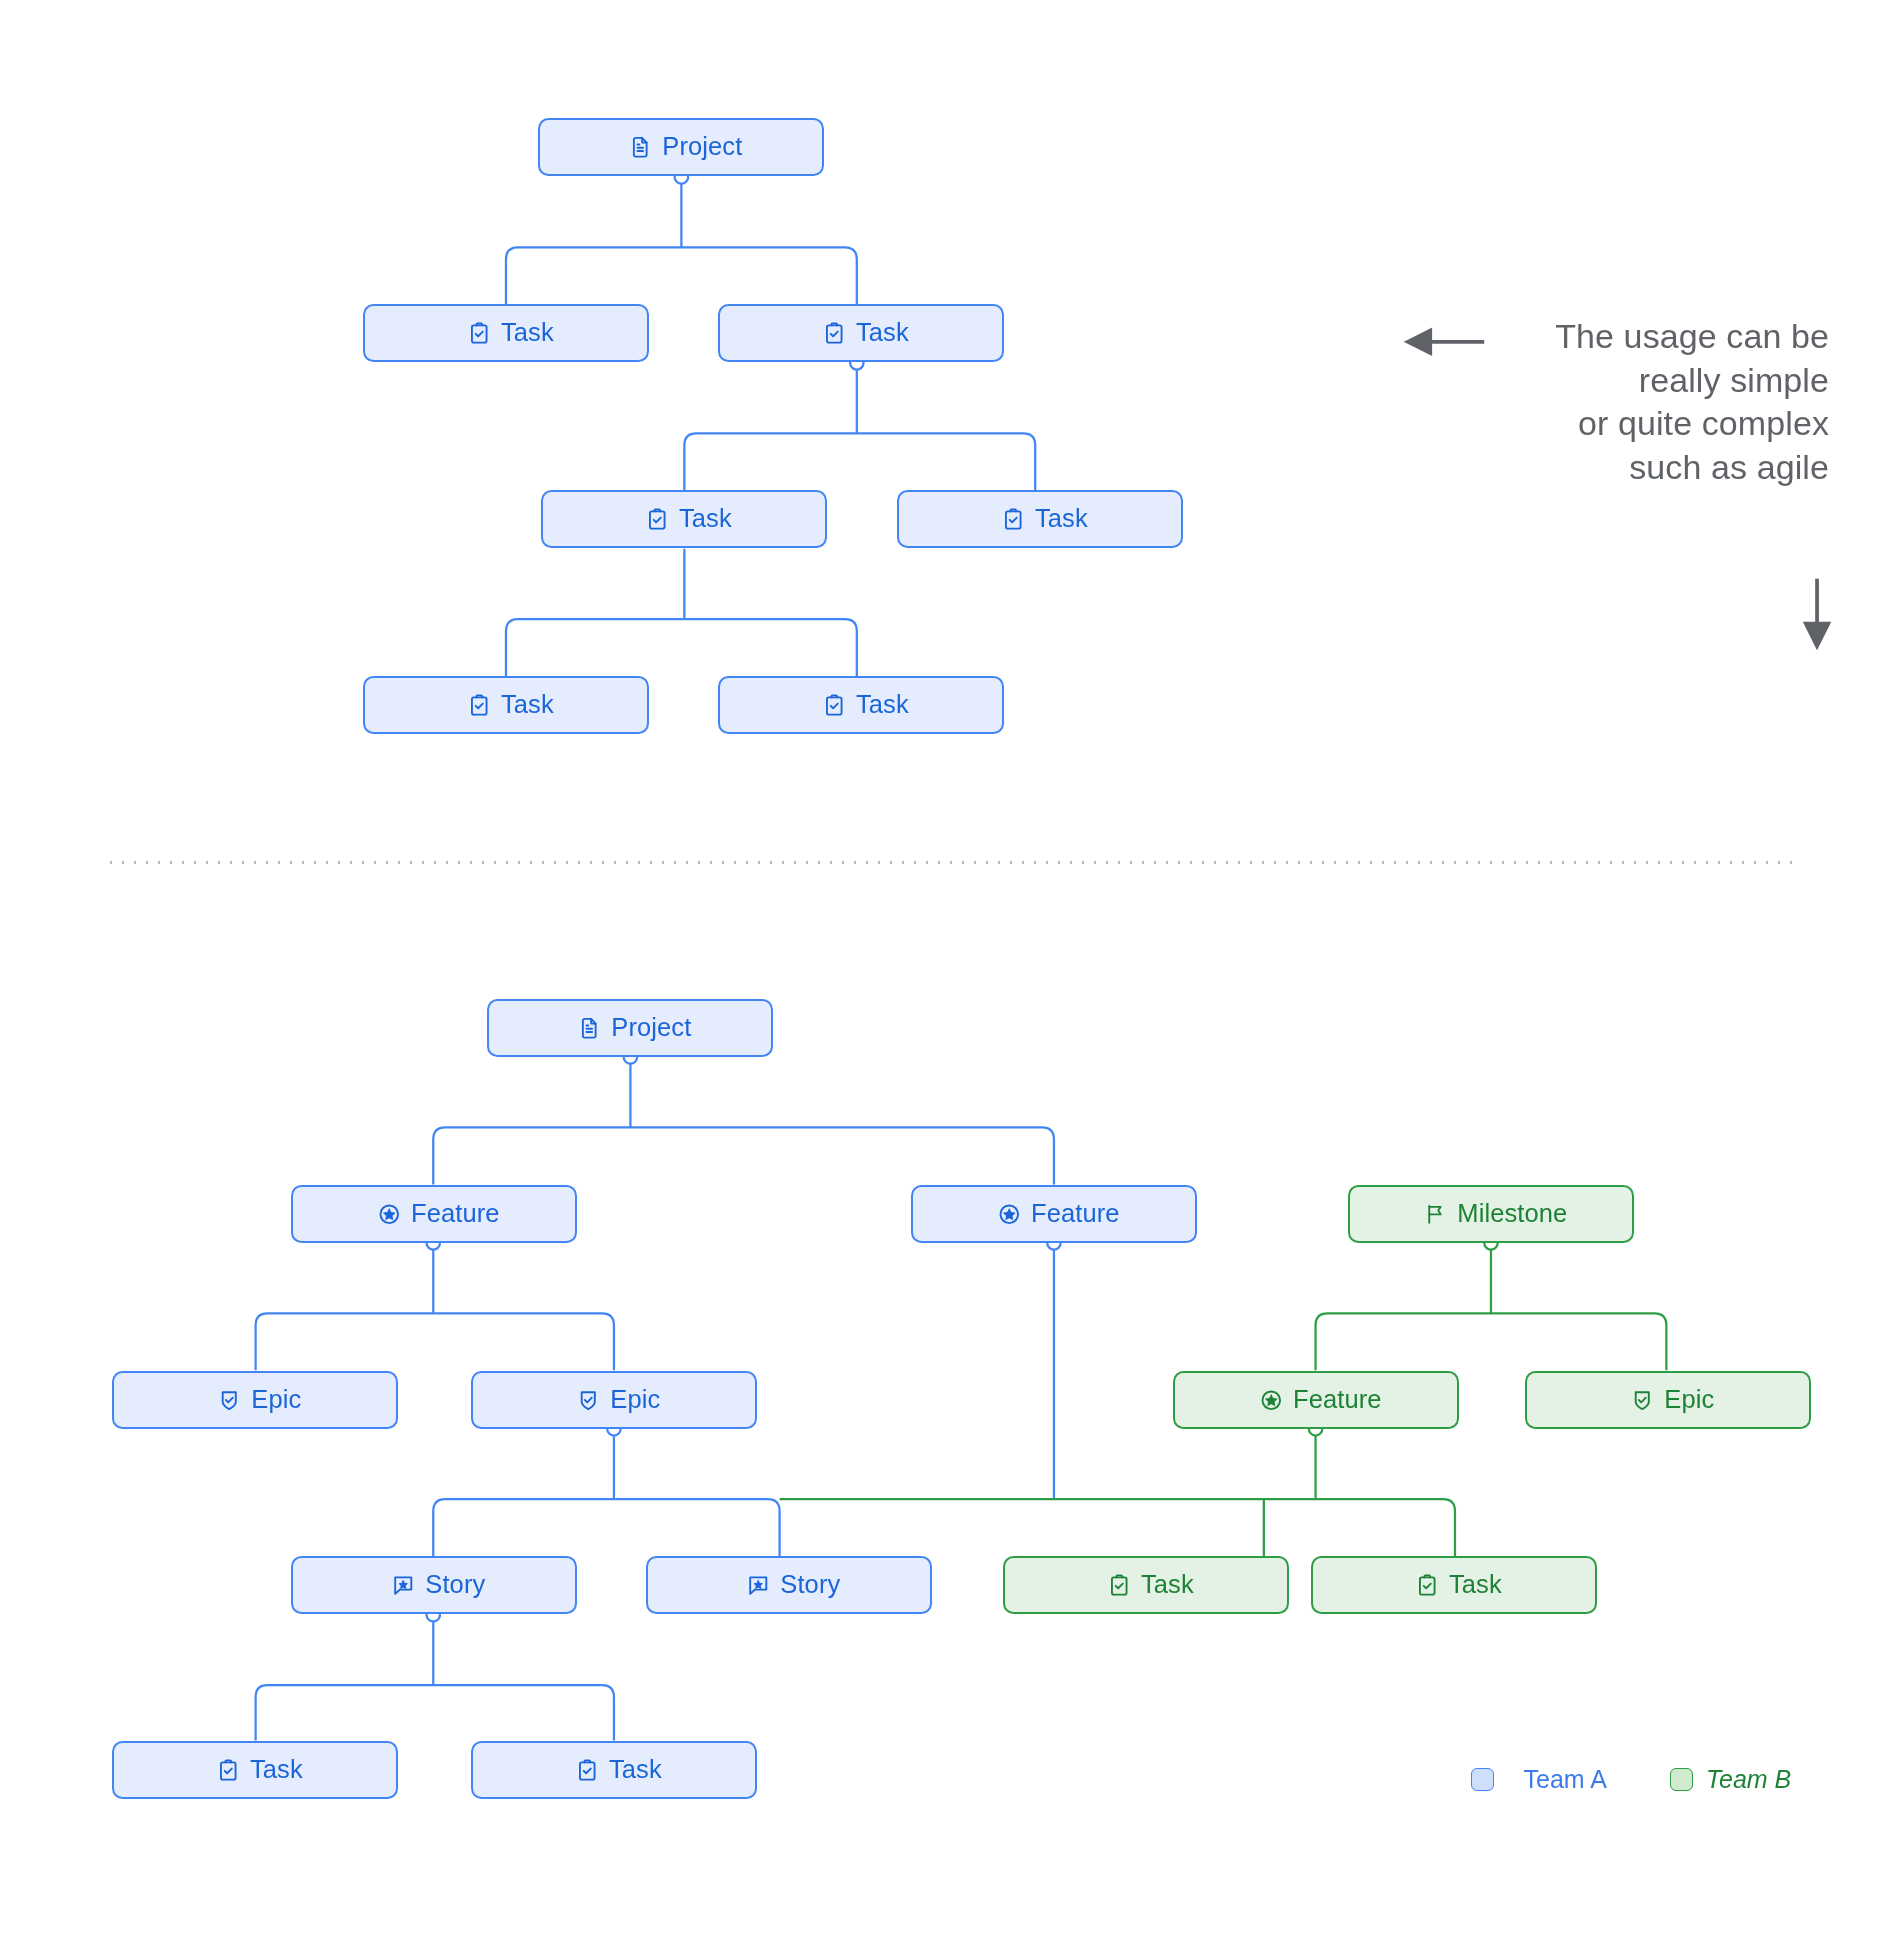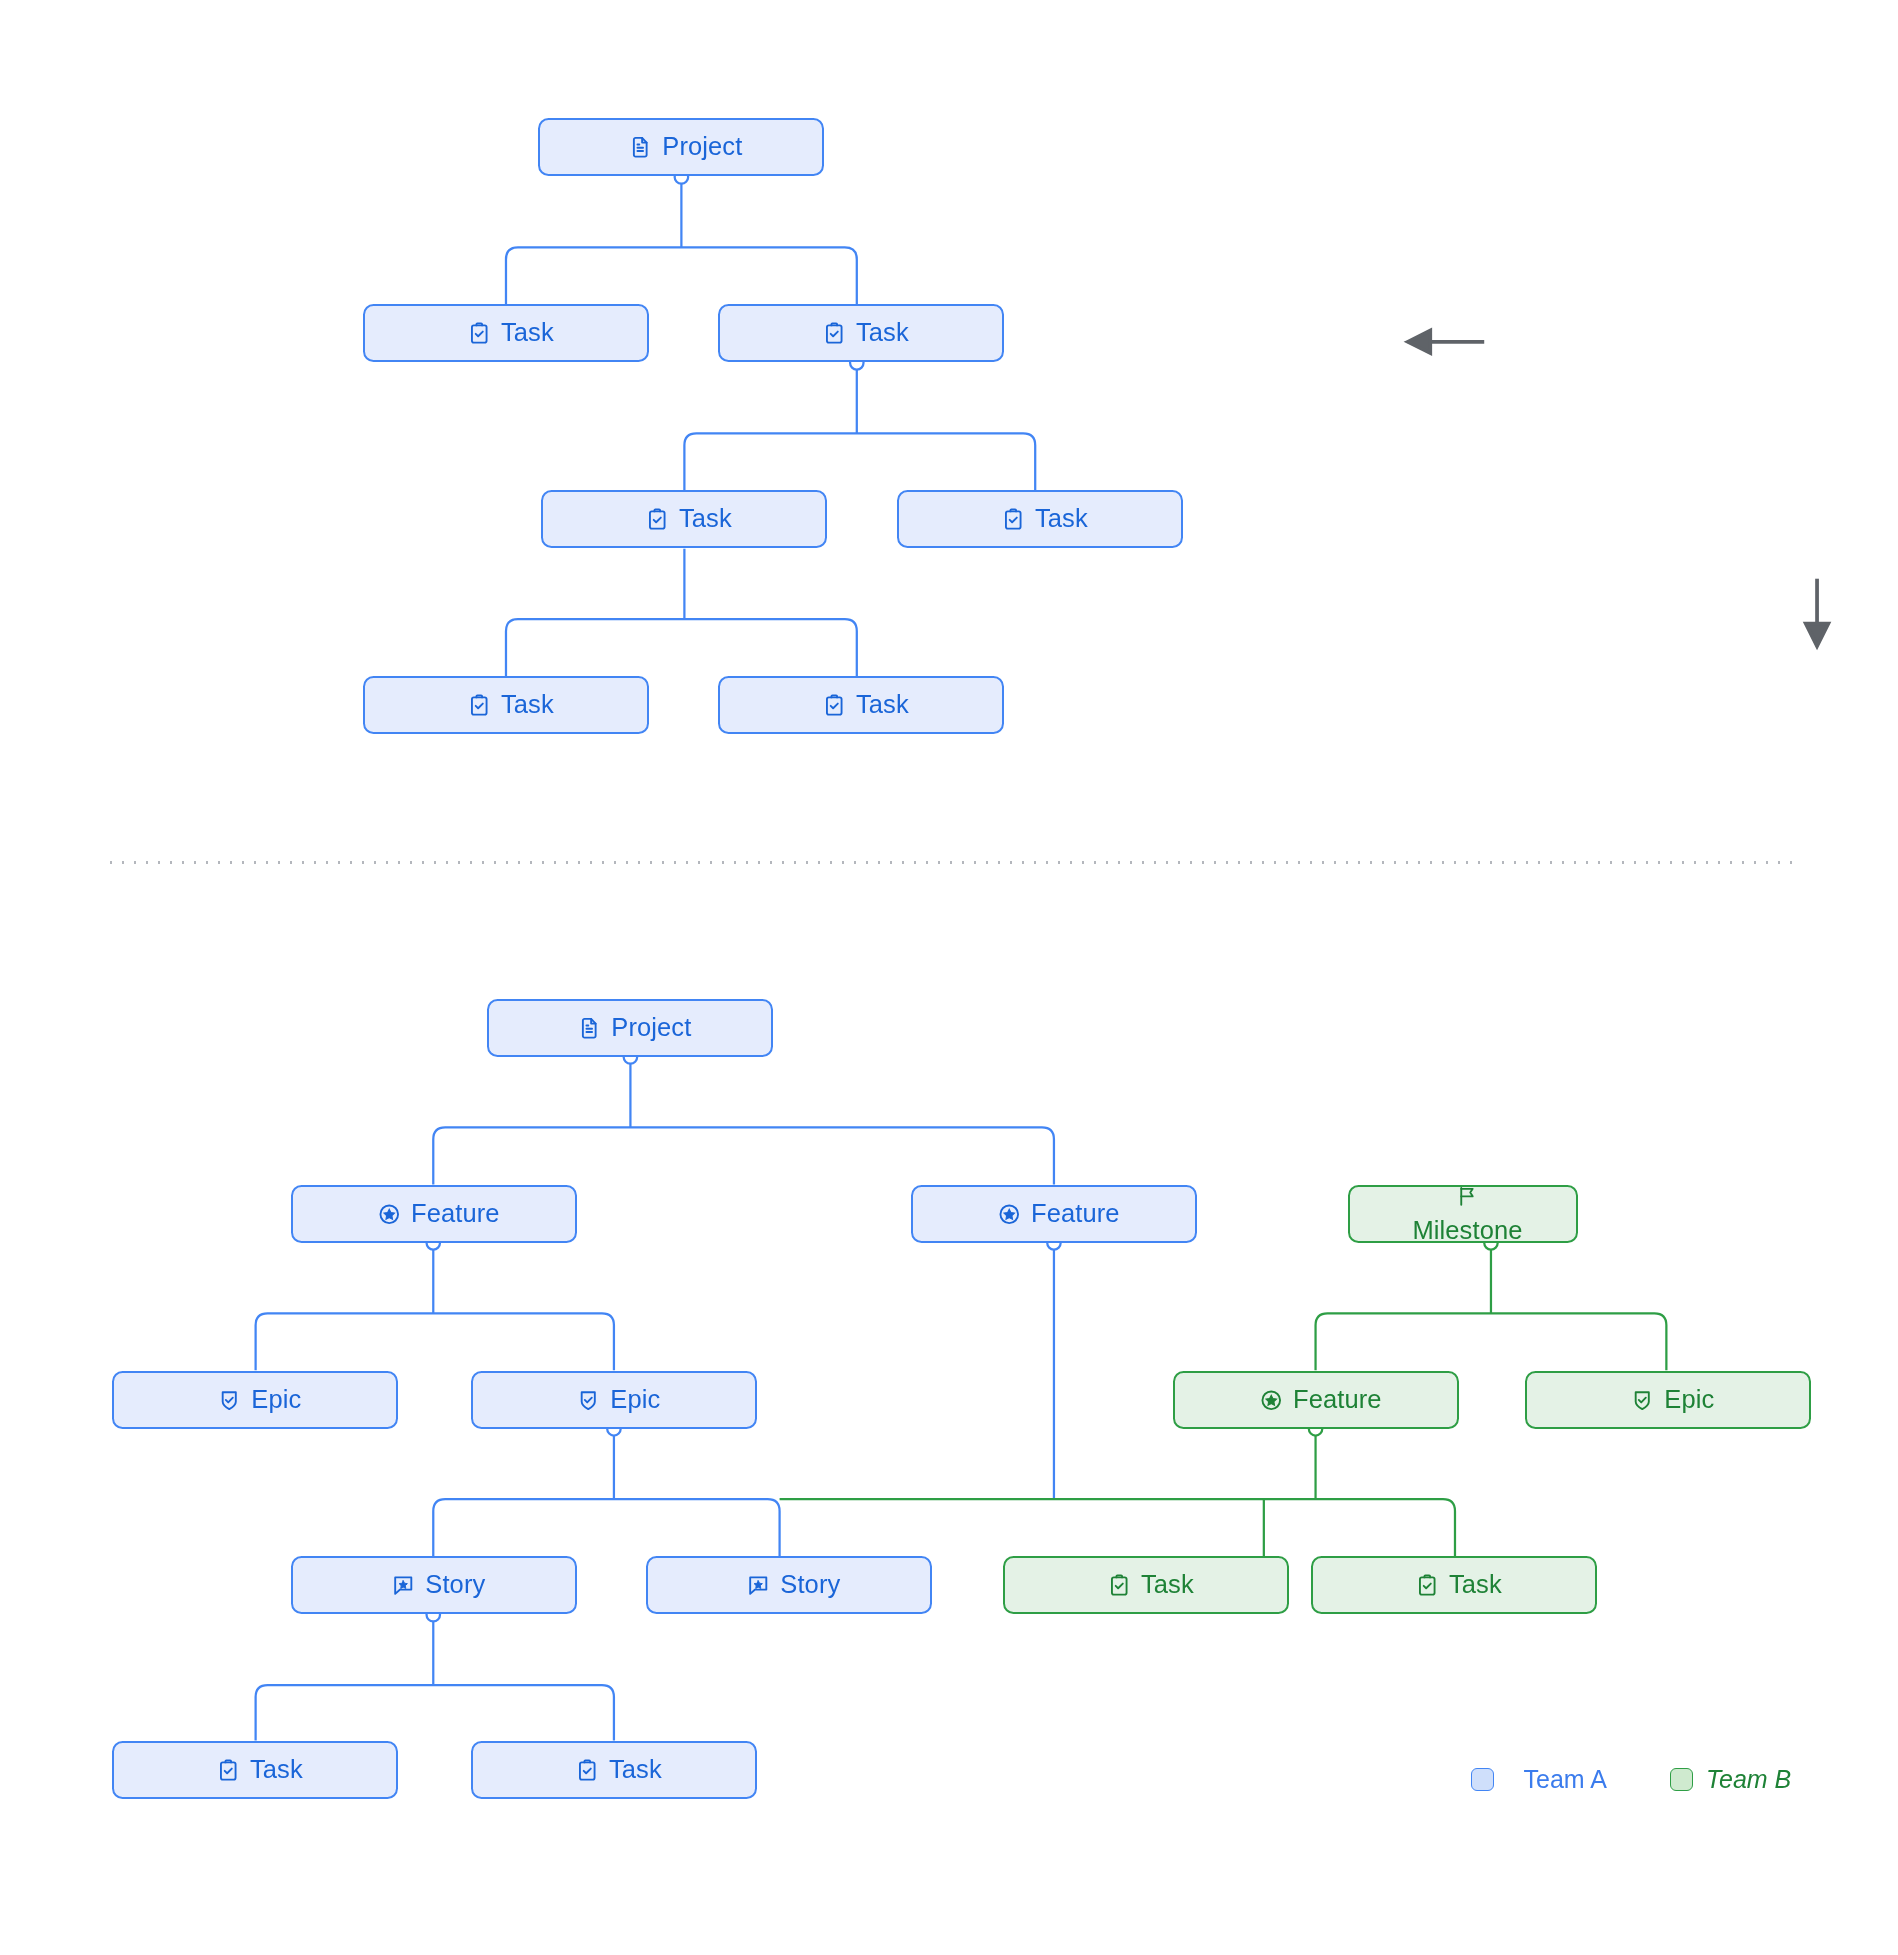--- a/index.html
+++ b/index.html
@@ -223,20 +223,26 @@
     <span class="ico">
         <svg width="22.5" height="22.5" viewBox="0 0 24 24" fill="none" stroke="currentColor" stroke-width="2" stroke-linecap="round" stroke-linejoin="round">
           <rect x="4.2" y="3.6" width="15.6" height="18.4" rx="2"></rect>
           <path d="M9 3.6V2.4a1 1 0 0 1 1-1h4a1 1 0 0 1 1 1v1.2"></path>
           <path d="M8.2 12.6l2.6 2.6 5-5"></path>
         </svg>
       </span>
     <span class="lbl">Task</span>
   </div>
 
+  <div class="annotation" style="left:1492px;top:315px;width:337px;">
+    <div>The usage can be</div>
+    <div>really simple</div>
+    <div>or quite complex</div>
+    <div>such as agile</div>
+  </div>
 
   <div class="divider"></div>
 
   <div class="node blue" style="left:487px;top:999px;width:286px;height:58px;">
     <span class="ico">
         <svg width="22.5" height="22.5" viewBox="0 0 24 24" fill="none" stroke="currentColor" stroke-width="2" stroke-linecap="round" stroke-linejoin="round">
           <path d="M14 2H7a1.8 1.8 0 0 0-1.8 1.8v16.4A1.8 1.8 0 0 0 7 22h10a1.8 1.8 0 0 0 1.8-1.8V7z"></path>
           <path d="M14 2v5h4.8"></path>
           <path d="M9 12.5h6M9 16h6M9 9h2"></path>
         </svg>
@@ -254,21 +260,21 @@
   </div>
   <div class="node blue" style="left:911px;top:1185px;width:286px;height:58px;">
     <span class="ico">
         <svg width="22.5" height="22.5" viewBox="0 0 24 24" fill="none" stroke="currentColor" stroke-width="2">
           <circle cx="12" cy="12" r="9.4"></circle>
           <path d="M12 6.6l1.75 3.6 3.95.55-2.85 2.8.67 3.95L12 15.63l-3.52 1.87.67-3.95-2.85-2.8 3.95-.55z" fill="currentColor" stroke-width="1.1"></path>
         </svg>
       </span>
     <span class="lbl">Feature</span>
   </div>
-  <div class="node green" style="left:1348px;top:1185px;width:230px;height:58px;flex-direction:column;">
+  <div class="node green" style="left:1348px;top:1185px;width:286px;height:58px;">
     <span class="ico">
         <svg width="22.5" height="22.5" viewBox="0 0 24 24" fill="none" stroke="currentColor" stroke-width="2" stroke-linecap="round" stroke-linejoin="round">
           <path d="M5.6 21V3.2"></path>
           <path d="M5.6 4.1h12.2l-2.6 4 2.6 4H5.6"></path>
         </svg>
       </span>
     <span class="lbl">Milestone</span>
   </div>
   <div class="node blue" style="left:112px;top:1371px;width:286px;height:58px;">
     <span class="ico">

